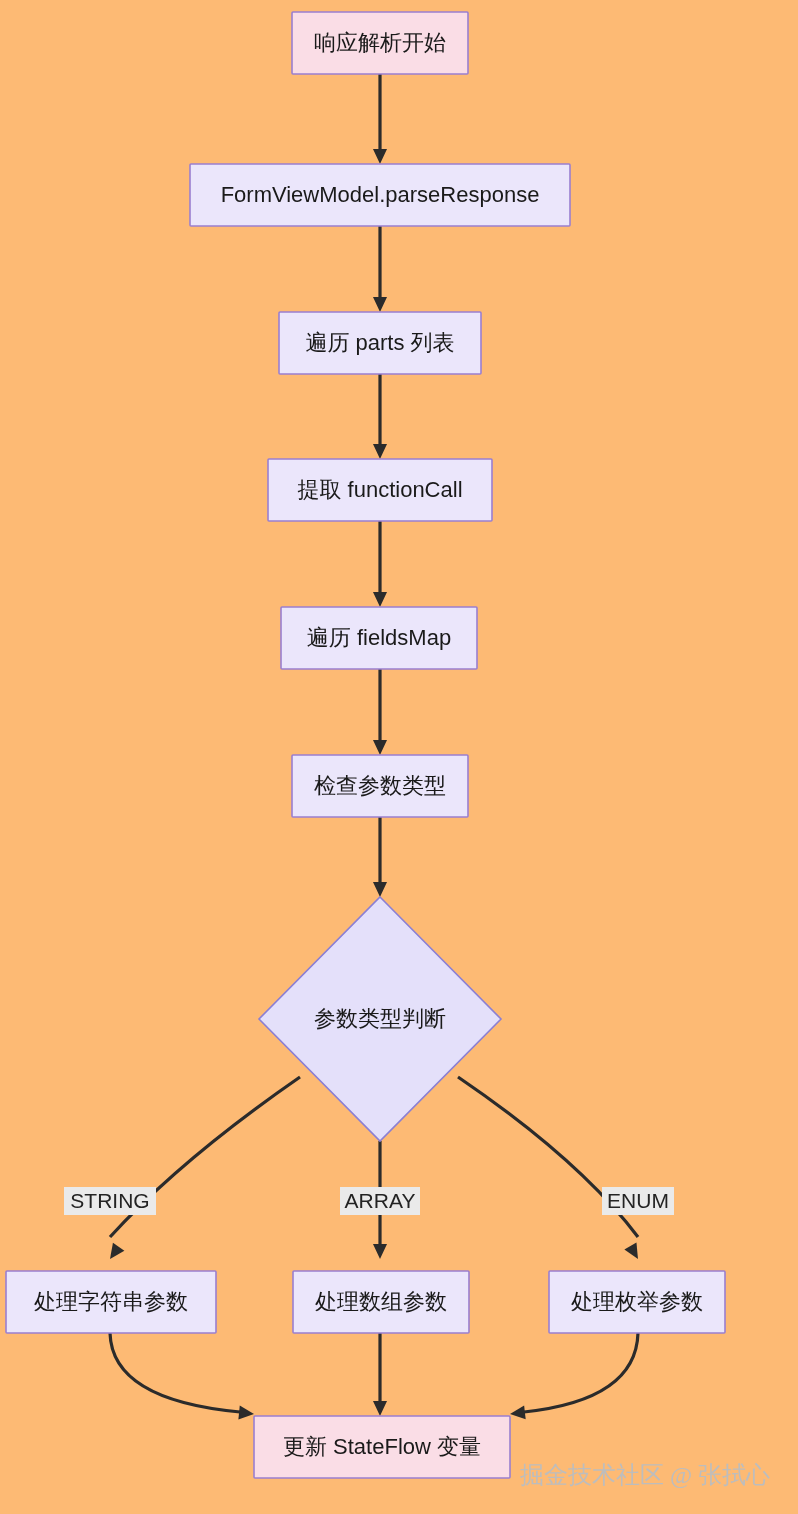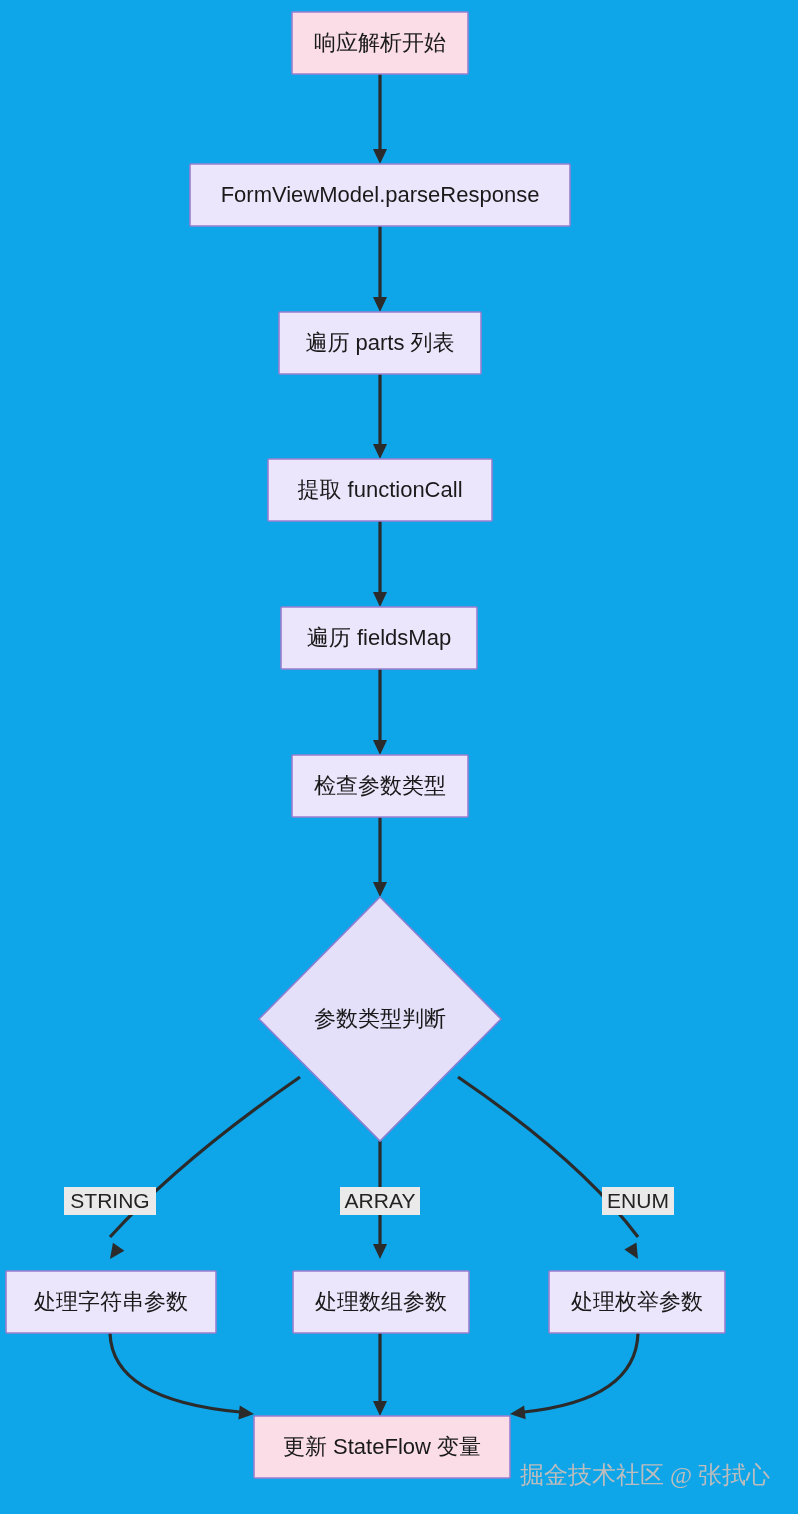--- a/index.html
+++ b/index.html
@@ -10,21 +10,21 @@
   body {
     width: 798px;
     height: 1514px;
     font-family: "Liberation Sans", "DejaVu Sans", sans-serif;
     overflow: hidden;
   }
   #flow-root {
     position: relative;
     width: 798px;
     height: 1514px;
-    background: #0ea5e9;
+    background: #fdba74;
   }
   svg#flow-svg {
     position: absolute;
     top: 0;
     left: 0;
     width: 798px;
     height: 1514px;
     display: block;
   }
   .node-rect {

